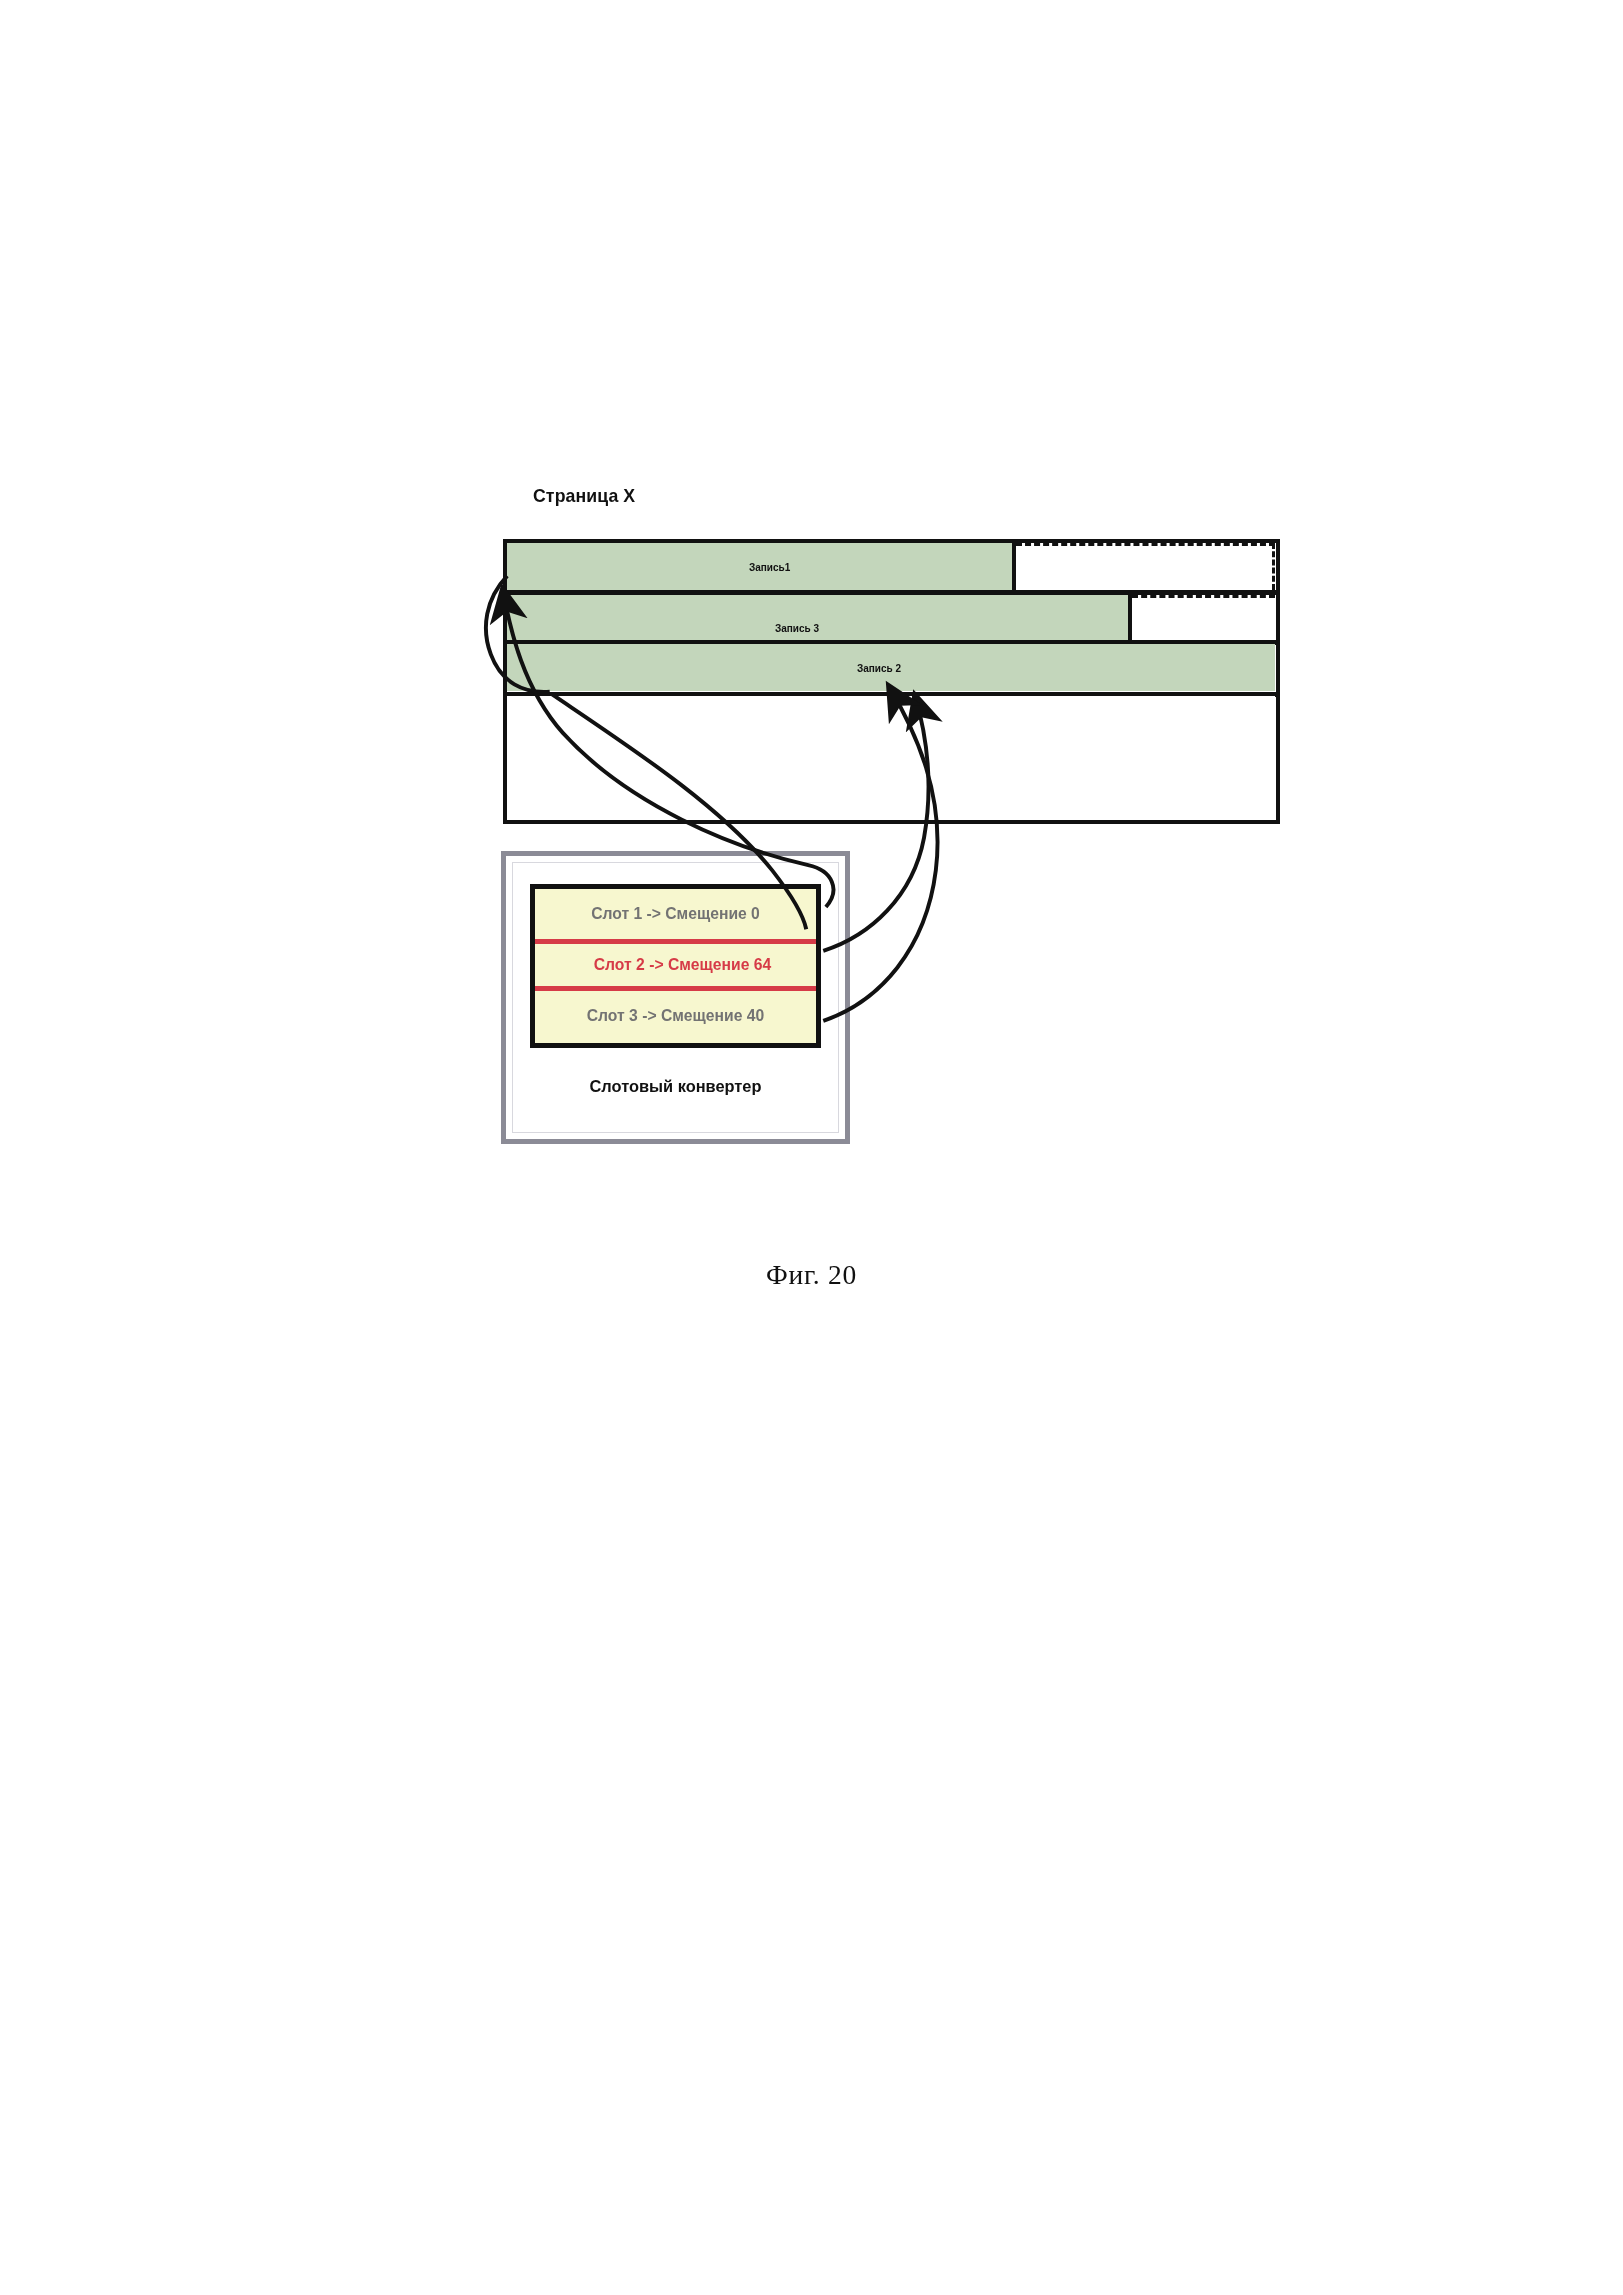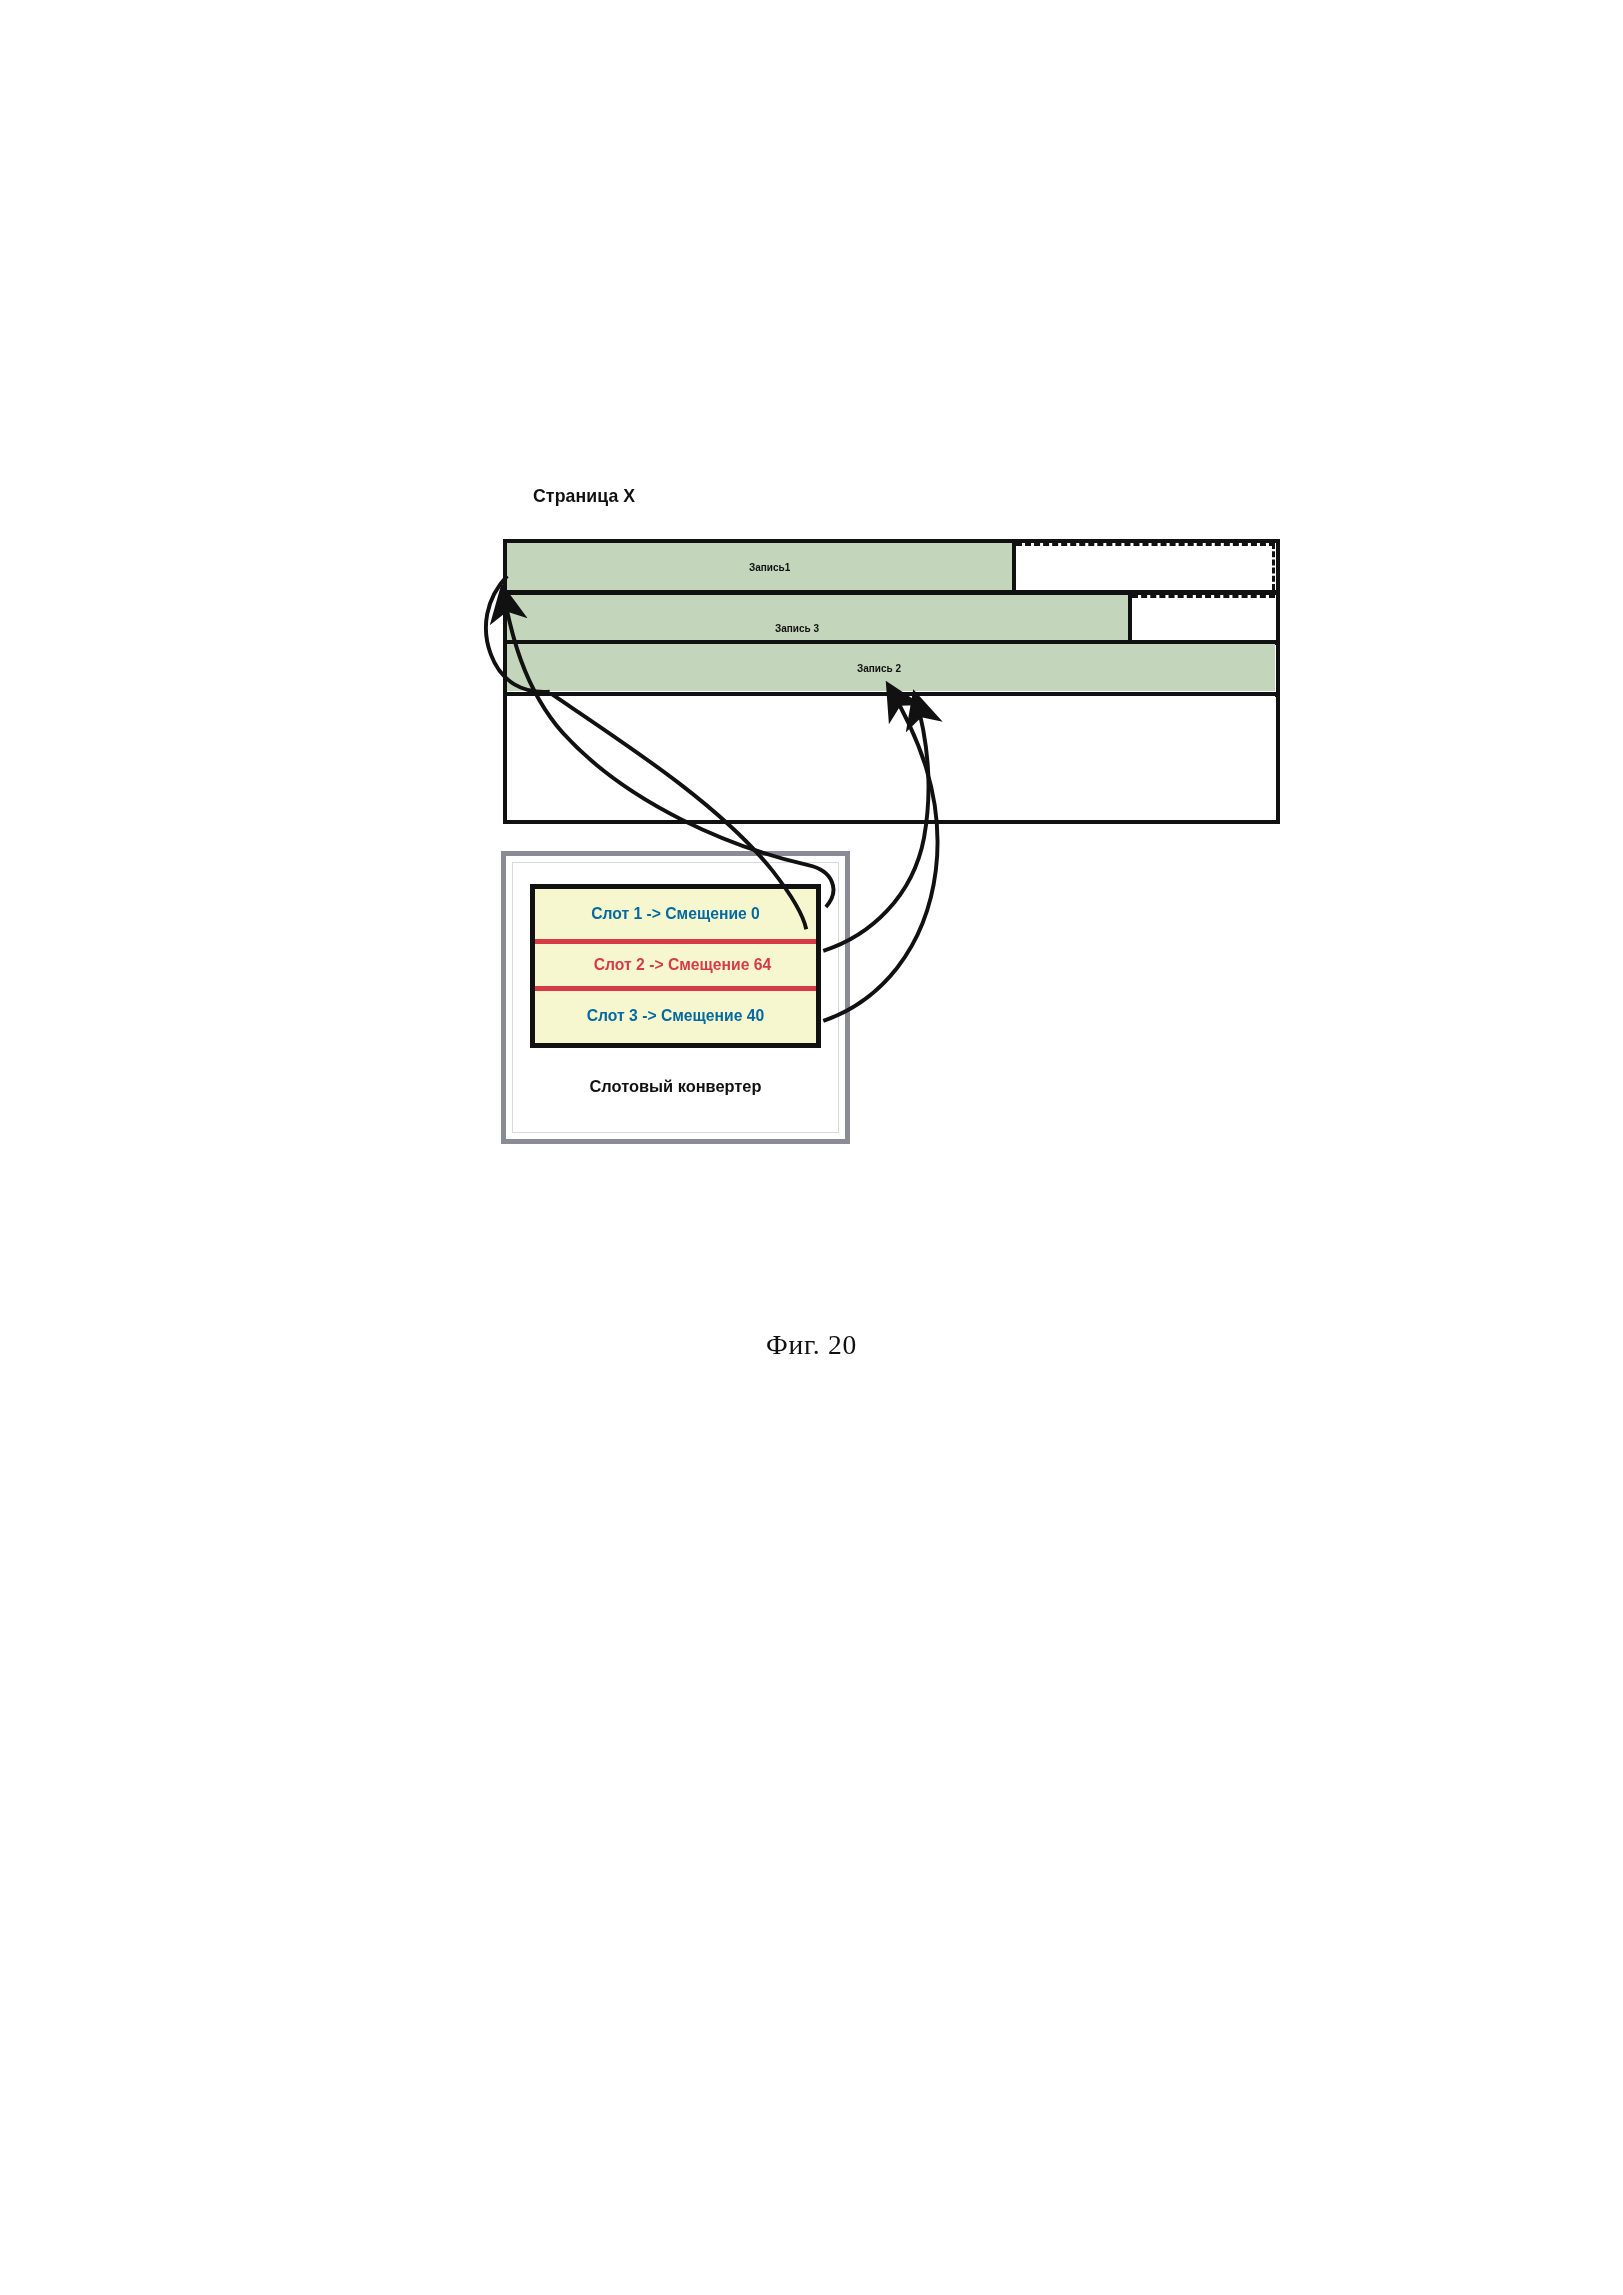--- a/index.html
+++ b/index.html
@@ -109,21 +109,21 @@
     left:0; width:100%;
     box-sizing:border-box;
     display:flex;
     align-items:center;
     justify-content:center;
     background:#f7f7cf;
   }
   .slot-row .slot-text{
     font-size:15.7px;
     font-weight:700;
-    color:#0369a1;
+    color:#737373;
     white-space:nowrap;
   }
   .slot-row.highlight{
     border-top:5.9px solid #d63b47;
     border-bottom:5.9px solid #d63b47;
     background:#f7f7cf;
     padding-left:14px;
   }
   .slot-row.highlight .slot-text{color:#d63b47;}
   .converter-caption{
@@ -143,21 +143,21 @@
     left:0; top:0;
     width:1623px; height:2295px;
     pointer-events:none;
     z-index:20;
   }
 
   
   .fig-caption{
     position:absolute;
     left:0; width:1623px;
-    top:1329px;
+    top:1259px;
     text-align:center;
     font-family:"Liberation Serif", serif;
     font-size:27.5px;
     color:#111;
     letter-spacing:0.7px;
   }
 </style>
 </head>
 <body>
 

